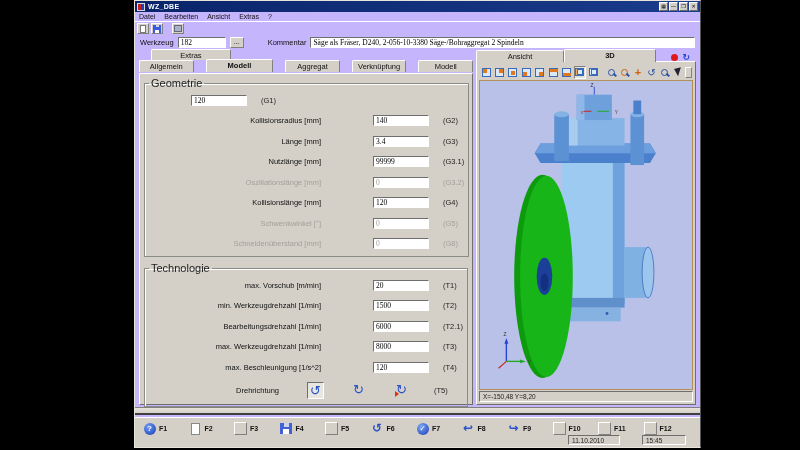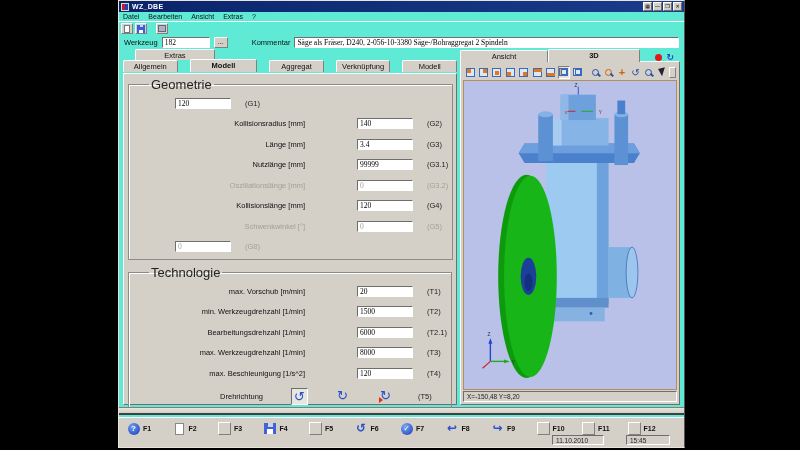--- a/index.html
+++ b/index.html
@@ -1,20 +1,20 @@
 <!DOCTYPE html>
 <html><head>
 <meta charset="utf-8">
 <style>
   * { margin:0; padding:0; box-sizing:border-box; }
   html,body { width:800px; height:450px; background:#000; overflow:hidden;
               font-family:"Liberation Sans", sans-serif; }
   #stage { position:relative; width:800px; height:450px; background:#000; }
-  #win { position:absolute; left:118px; top:0; width:567px; height:448px;
-         background:#5eead4; border:1px solid #e8e4dc; border-right-color:#555; }
+  #win { position:absolute; left:134px; top:0; width:567px; height:448px;
+         background:#c4b5fd; border:1px solid #e8e4dc; border-right-color:#555; }
 
   
   .titlebar { height:11px; background:linear-gradient(90deg,#0a246a,#1a3c8c);
               display:flex; align-items:center; padding:0 2px; color:#fff; }
   .title-ico { width:8px; height:8px; background:#d8d8d8; margin-right:3px; position:relative; flex:none;}
   .title-ico::before{content:""; position:absolute; left:1px; top:1px; width:3px; height:6px; background:#c02020;}
   .title-ico::after{content:""; position:absolute; right:1px; top:1px; width:3px; height:6px; background:#2040c0;}
   .title-text { font-size:7px; font-weight:bold; letter-spacing:.3px; }
   .title-btns { margin-left:auto; display:flex; gap:1px; }
   .tbtn { width:9px; height:9px; background:#d4d0c8; border:1px solid;
@@ -52,21 +52,21 @@
   .extras-row { height:11px; display:flex; padding-left:12px; }
   .extras-row .tab { width:80px; height:11px; }
   .tabrow { display:flex; height:13px; position:relative; z-index:2;gap:12px; }
   .tabrow .tab { flex:1; }
   .tabrow .tab.active { flex:1.25; }
 
   .panelbox { position:absolute; left:0; right:0; top:24px; bottom:0; background:#d4d0c8;
               border:1px solid; border-color:#fff #6e6e6e #6e6e6e #fff; padding:3px 4px; }
 
   fieldset.grp { border:1px solid #8c8c86; box-shadow:inset 1px 1px 0 #fff; padding:1px 4px 2px 4px; }
-  fieldset.grp legend { font-size:13px; color:#222; padding:0 2px; margin-left:16px; }
+  fieldset.grp legend { font-size:11px; color:#222; padding:0 2px; margin-left:0; }
 
   .frow { display:flex; align-items:center; height:20.5px; }
   .flabel { width:182px; text-align:right; padding-right:10px; font-size:7.5px; color:#111; }
   .fin { width:56px; flex:none;margin-left:42px; }
   .fcode { font-size:7.5px; color:#222; margin-left:14px; }
   .frow.off .flabel, .frow.off .fcode { color:#a3a09a; }
   .frow.off input { color:#a3a09a; }
 
   .dreh-row { display:flex; align-items:center; height:26px; }
   .dreh-row .flabel { width:140px; }
@@ -229,20 +229,21 @@
             <span class="flabel">Kollisionslänge [mm]</span>
             <input class="win95 fin" value="120" style="">
             <span class="fcode">(G4)</span>
           </div>
           <div class="frow off">
             <span class="flabel">Schwenkwinkel [°]</span>
             <input class="win95 fin" value="0" style="">
             <span class="fcode">(G5)</span>
           </div>
           <div class="frow off">
+            <span class="flabel">Schneidenüberstand [mm]</span>
             <input class="win95 fin" value="0" style="">
             <span class="fcode">(G8)</span>
           </div>
         </fieldset>
 
         <fieldset class="grp" style="margin-top:5px">
           <legend>Technologie</legend>
 
           <div class="frow">
             <span class="flabel">max. Vorschub [m/min]</span>

